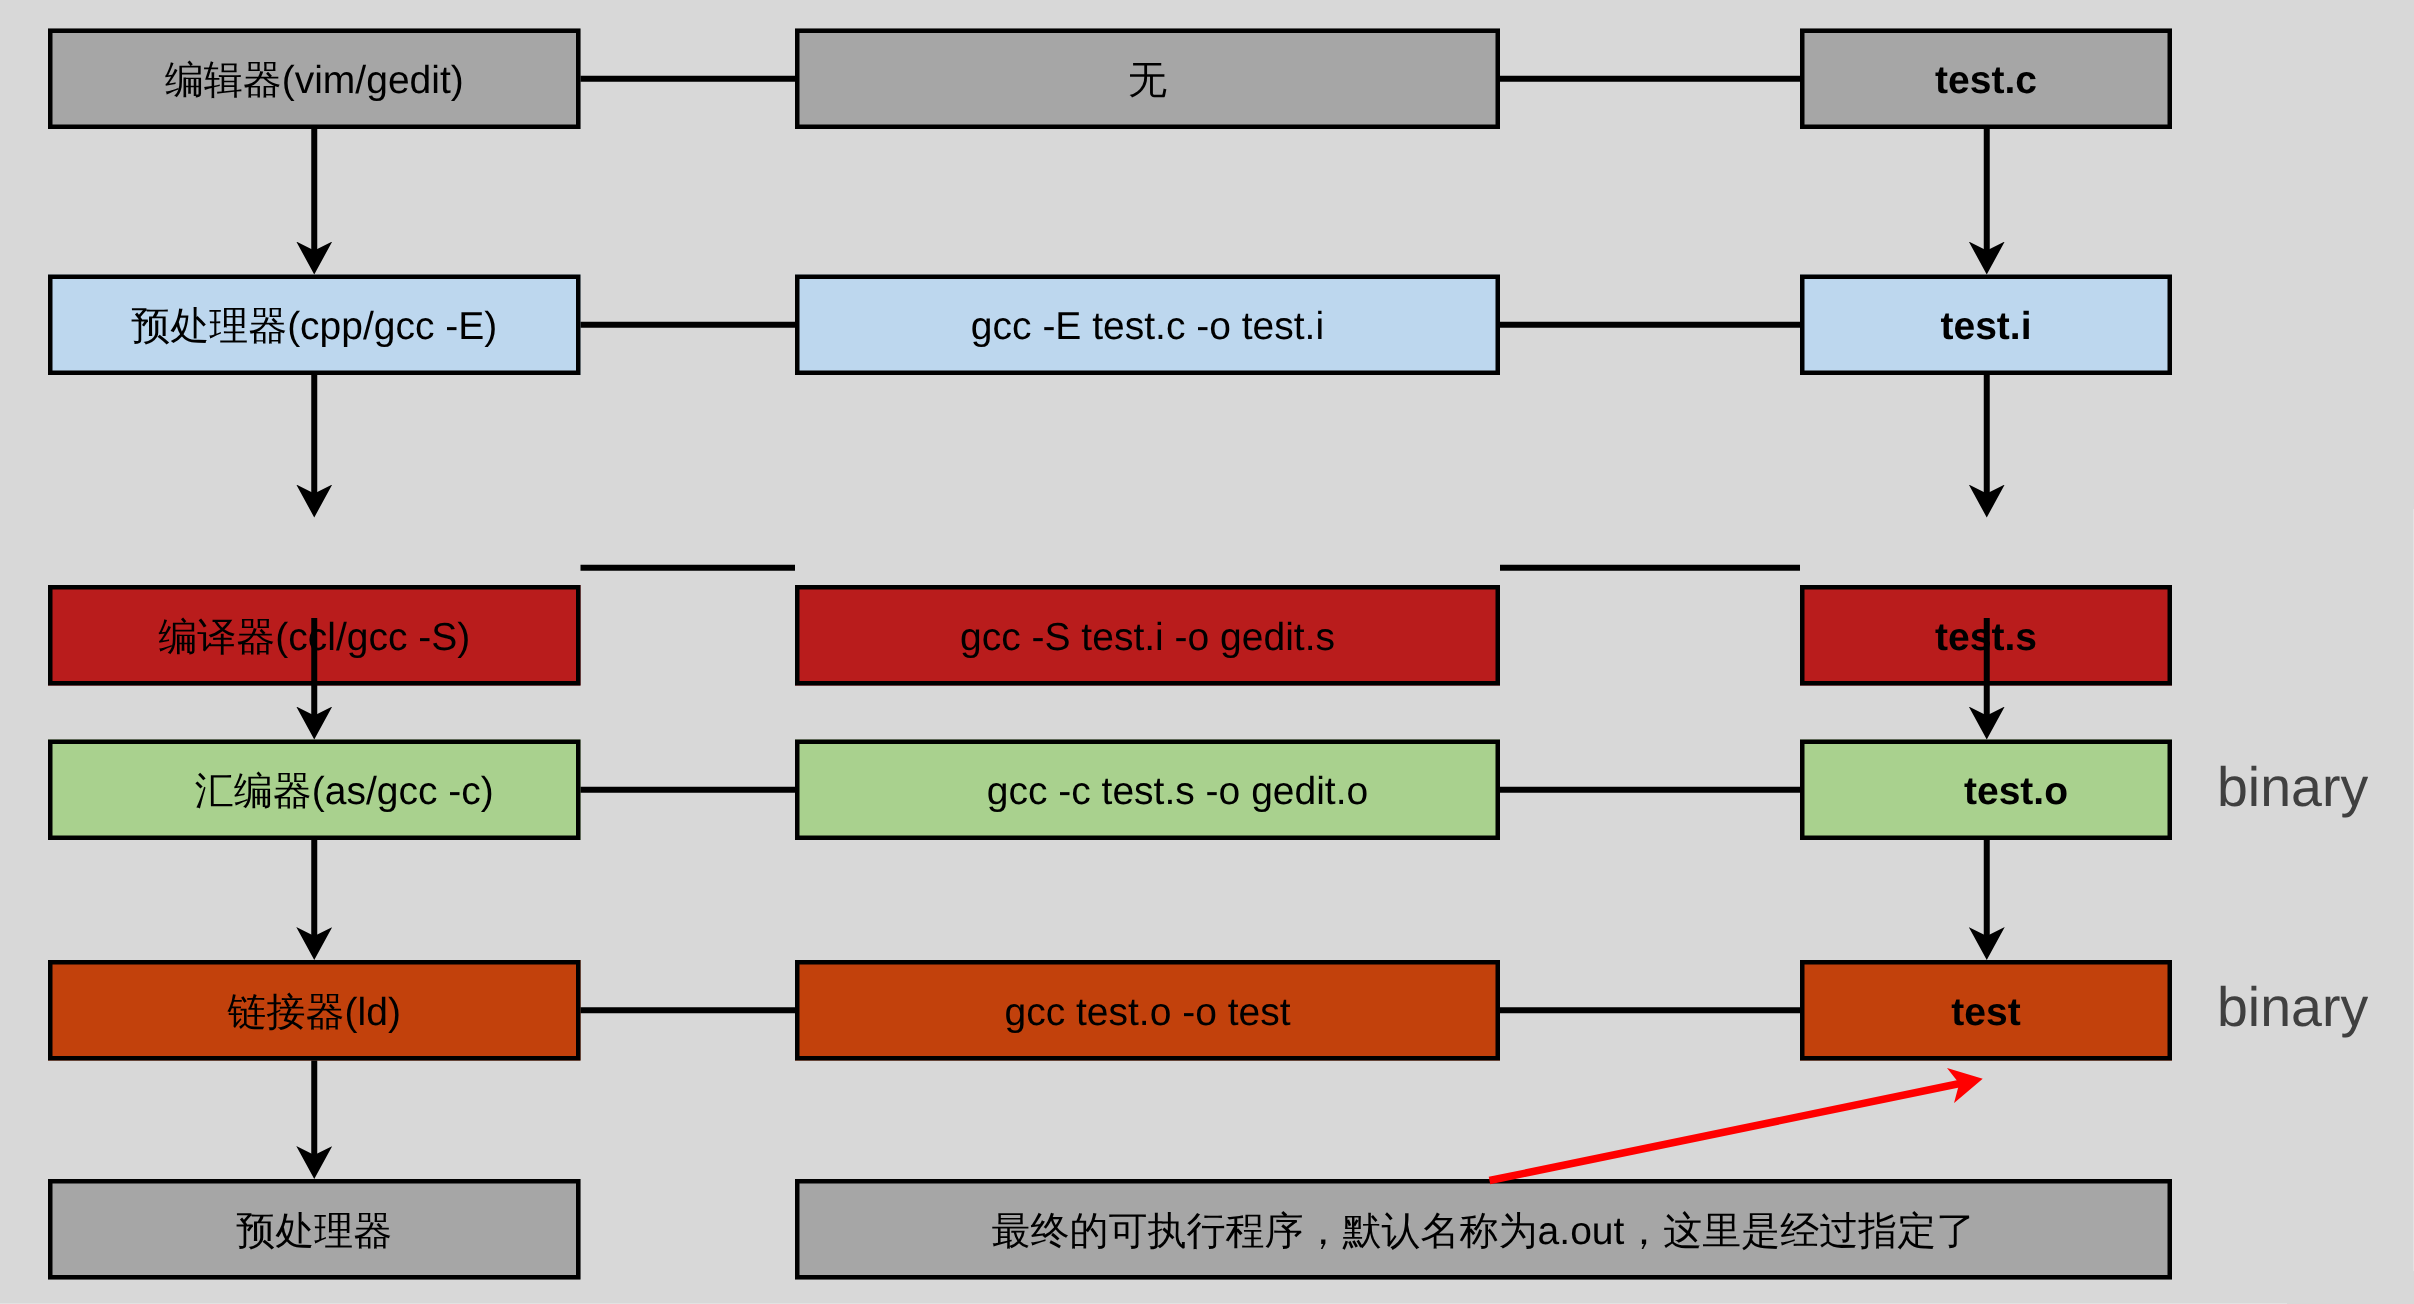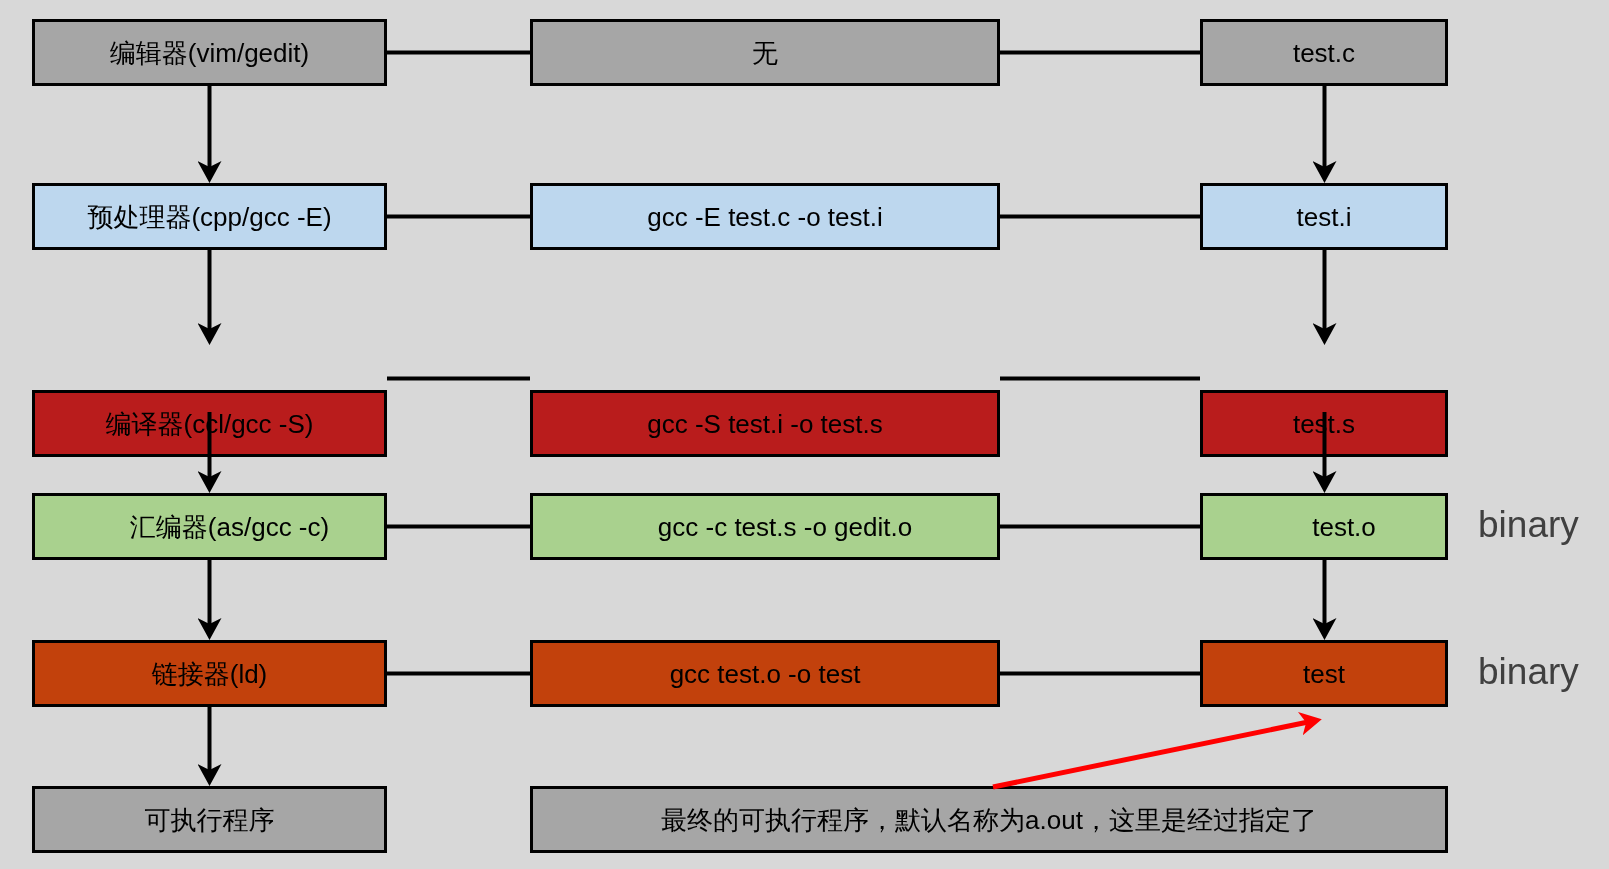--- a/index.html
+++ b/index.html
@@ -14,21 +14,21 @@
     position:absolute;
     height:67px;
     border:3px solid #000;
     box-sizing:border-box;
     display:flex;align-items:center;justify-content:center;
     font-size:26px;line-height:1;color:#000;
     white-space:nowrap;
   }
   .col-tool{left:32px;width:355px;}
   .col-cmd{left:530px;width:470px;}
-  .col-out{left:1200px;width:248px;}
+  .col-out{left:1200px;width:248px;font-weight:bold;}
   .note-box{left:530px;width:918px;}
   .r0{top:19px;}  .r1{top:183px;} .r2{top:345px;}
   .r3{top:493px;} .r4{top:640px;} .r5{top:786px;}
   .c-gray{background:#a6a6a6;}
   .c-lblue{background:#bdd7ee;}
   .c-blue{background:#b91c1c;margin-top:45px;}
   .c-lgreen{background:#a9d18e;padding-left:40px;}
   .c-green{background:#c2410c;}
   .side-label{
     position:absolute;left:1478px;
@@ -45,34 +45,34 @@
 
   <div class="box col-tool r0 c-gray">编辑器(vim/gedit)</div>
   <div class="box col-cmd r0 c-gray">无</div>
   <div class="box col-out r0 c-gray">test.c</div>
 
   <div class="box col-tool r1 c-lblue">预处理器(cpp/gcc -E)</div>
   <div class="box col-cmd r1 c-lblue">gcc -E test.c -o test.i</div>
   <div class="box col-out r1 c-lblue">test.i</div>
 
   <div class="box col-tool r2 c-blue">编译器(ccl/gcc -S)</div>
-  <div class="box col-cmd r2 c-blue">gcc -S test.i -o test.s</div>
+  <div class="box col-cmd r2 c-blue">gcc -S test.i -o gedit.s</div>
   <div class="box col-out r2 c-blue">test.s</div>
 
   <div class="box col-tool r3 c-lgreen">汇编器(as/gcc -c)</div>
   <div class="box col-cmd r3 c-lgreen">gcc -c test.s -o gedit.o</div>
   <div class="box col-out r3 c-lgreen">test.o</div>
   <div class="side-label sl-r3">binary</div>
 
   <div class="box col-tool r4 c-green">链接器(ld)</div>
   <div class="box col-cmd r4 c-green">gcc test.o -o test</div>
   <div class="box col-out r4 c-green">test</div>
   <div class="side-label sl-r4">binary</div>
 
-  <div class="box col-tool r5 c-gray">可执行程序</div>
+  <div class="box col-tool r5 c-gray">预处理器</div>
   <div class="box note-box r5 c-gray">最终的可执行程序，默认名称为a.out，这里是经过指定了</div>
 
   <svg class="overlay" width="1609" height="869" viewBox="0 0 1609 869">
     <defs>
       <marker id="ah-black" markerUnits="userSpaceOnUse" markerWidth="22" markerHeight="24" viewBox="0 0 22 24" refX="13" refY="12" orient="auto">
         <polygon points="0 0, 22 12, 0 24, 6 12" fill="#000"></polygon>
       </marker>
       <marker id="ah-red" markerUnits="userSpaceOnUse" markerWidth="22" markerHeight="24" viewBox="0 0 22 24" refX="13" refY="12" orient="auto">
         <polygon points="0 0, 22 12, 0 24, 6 12" fill="#ff0000"></polygon>
       </marker>

